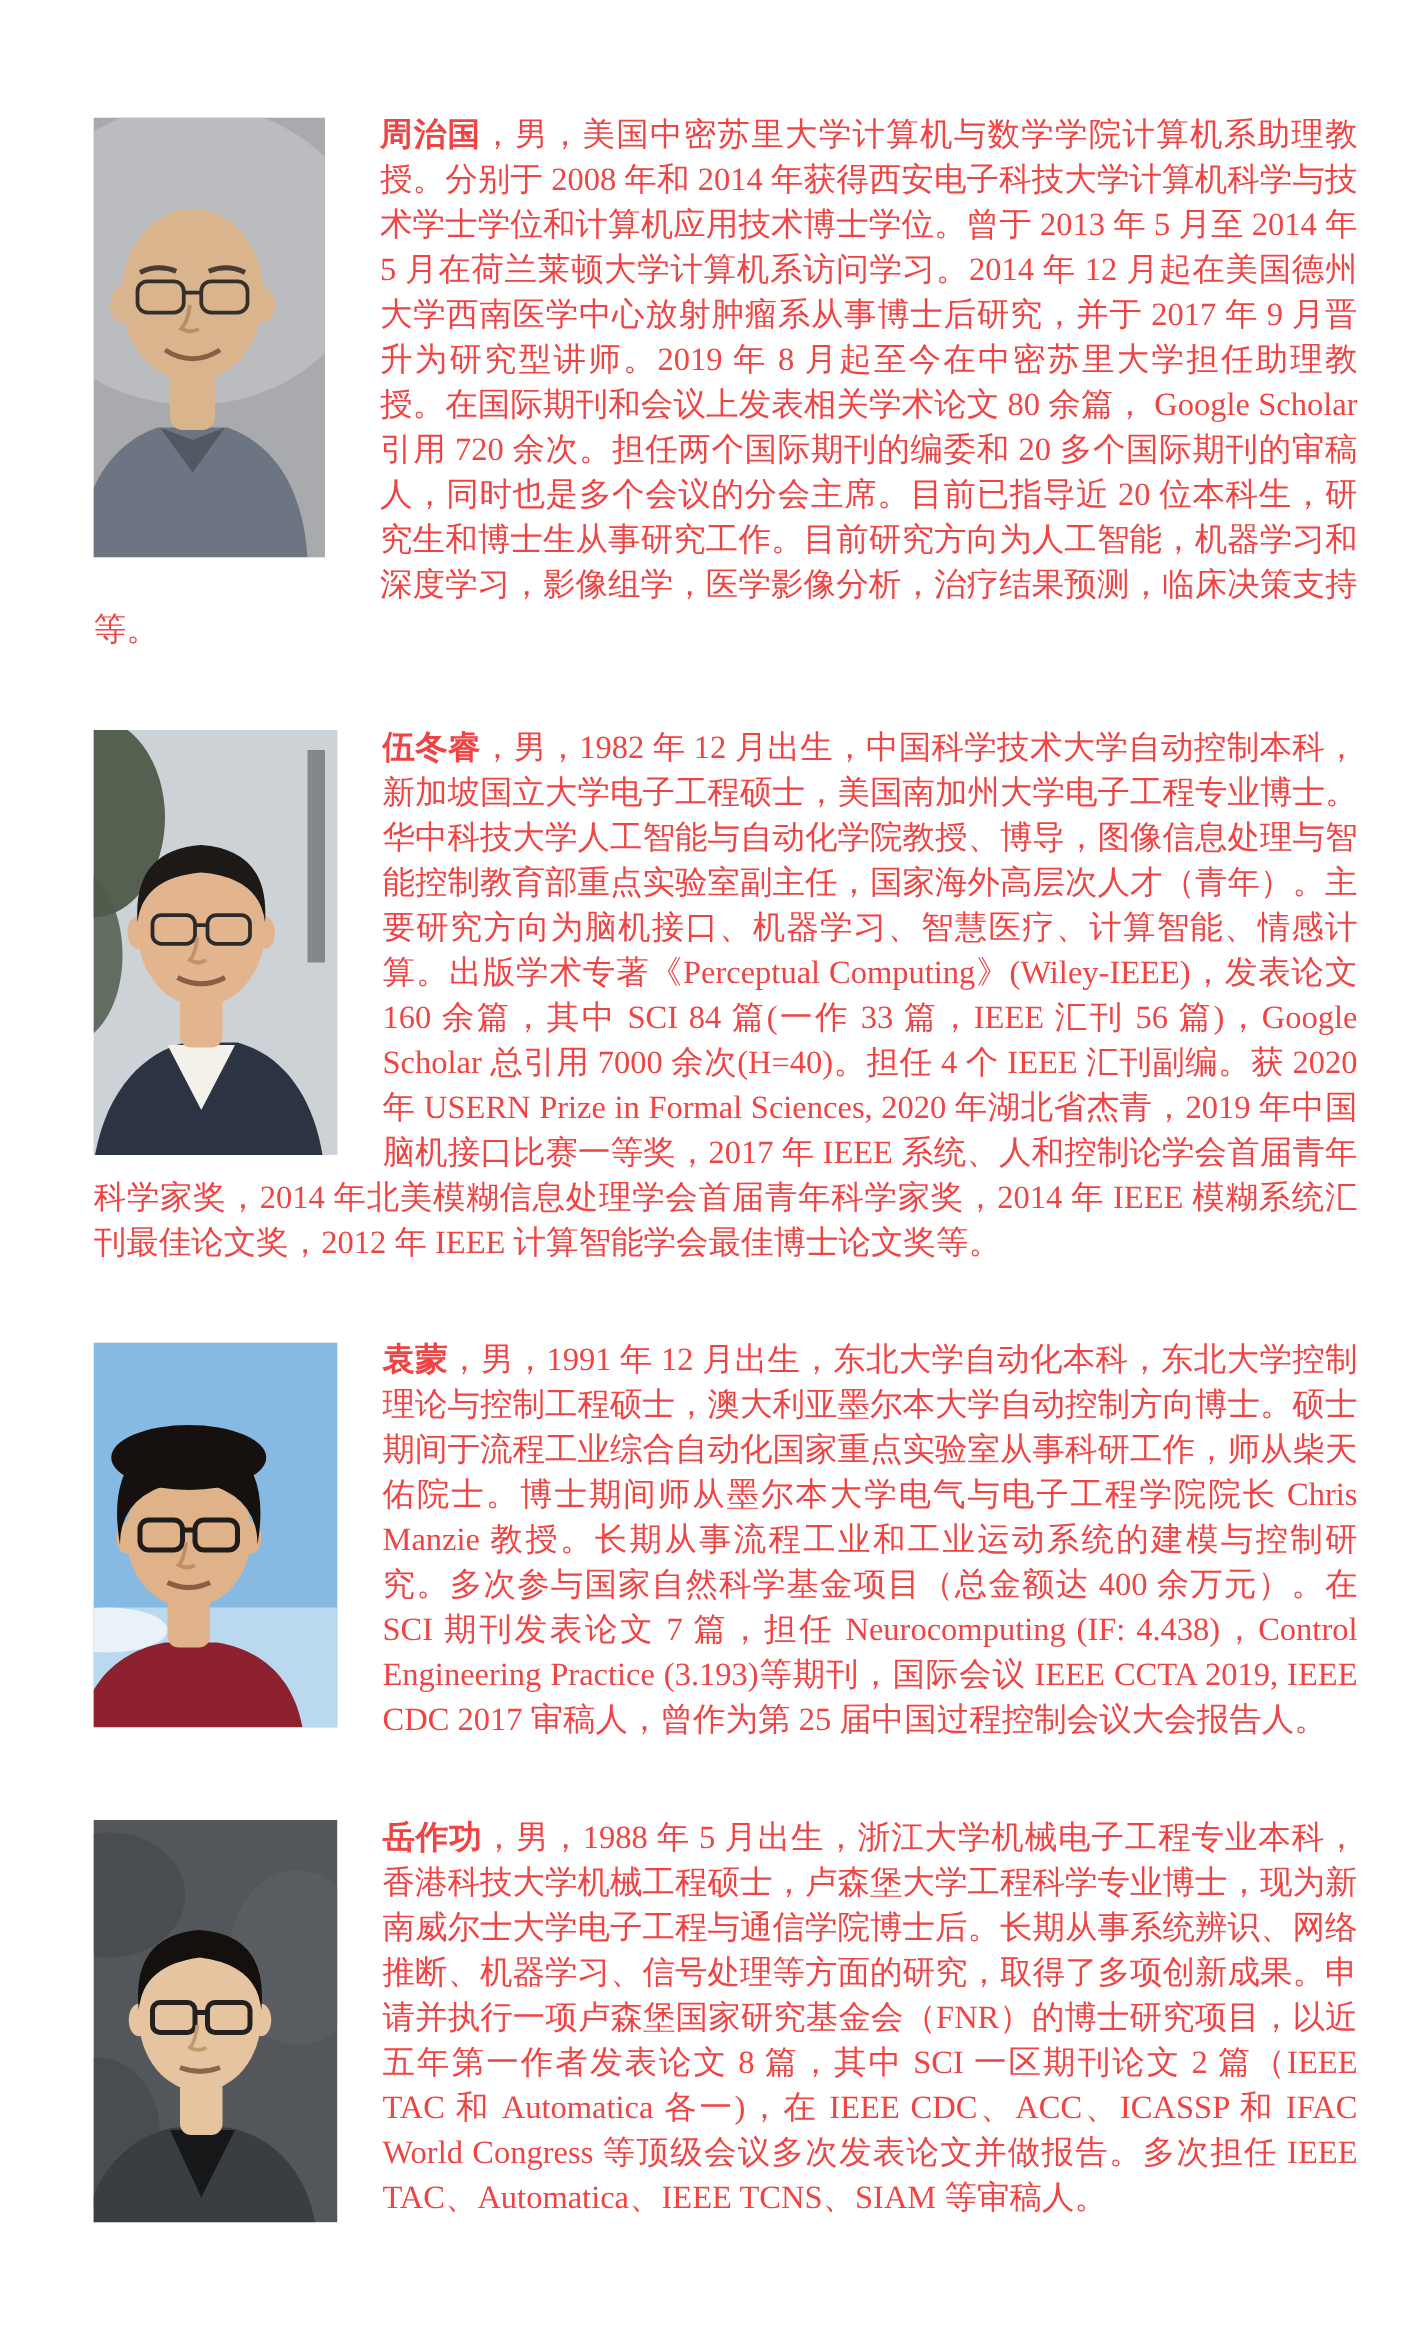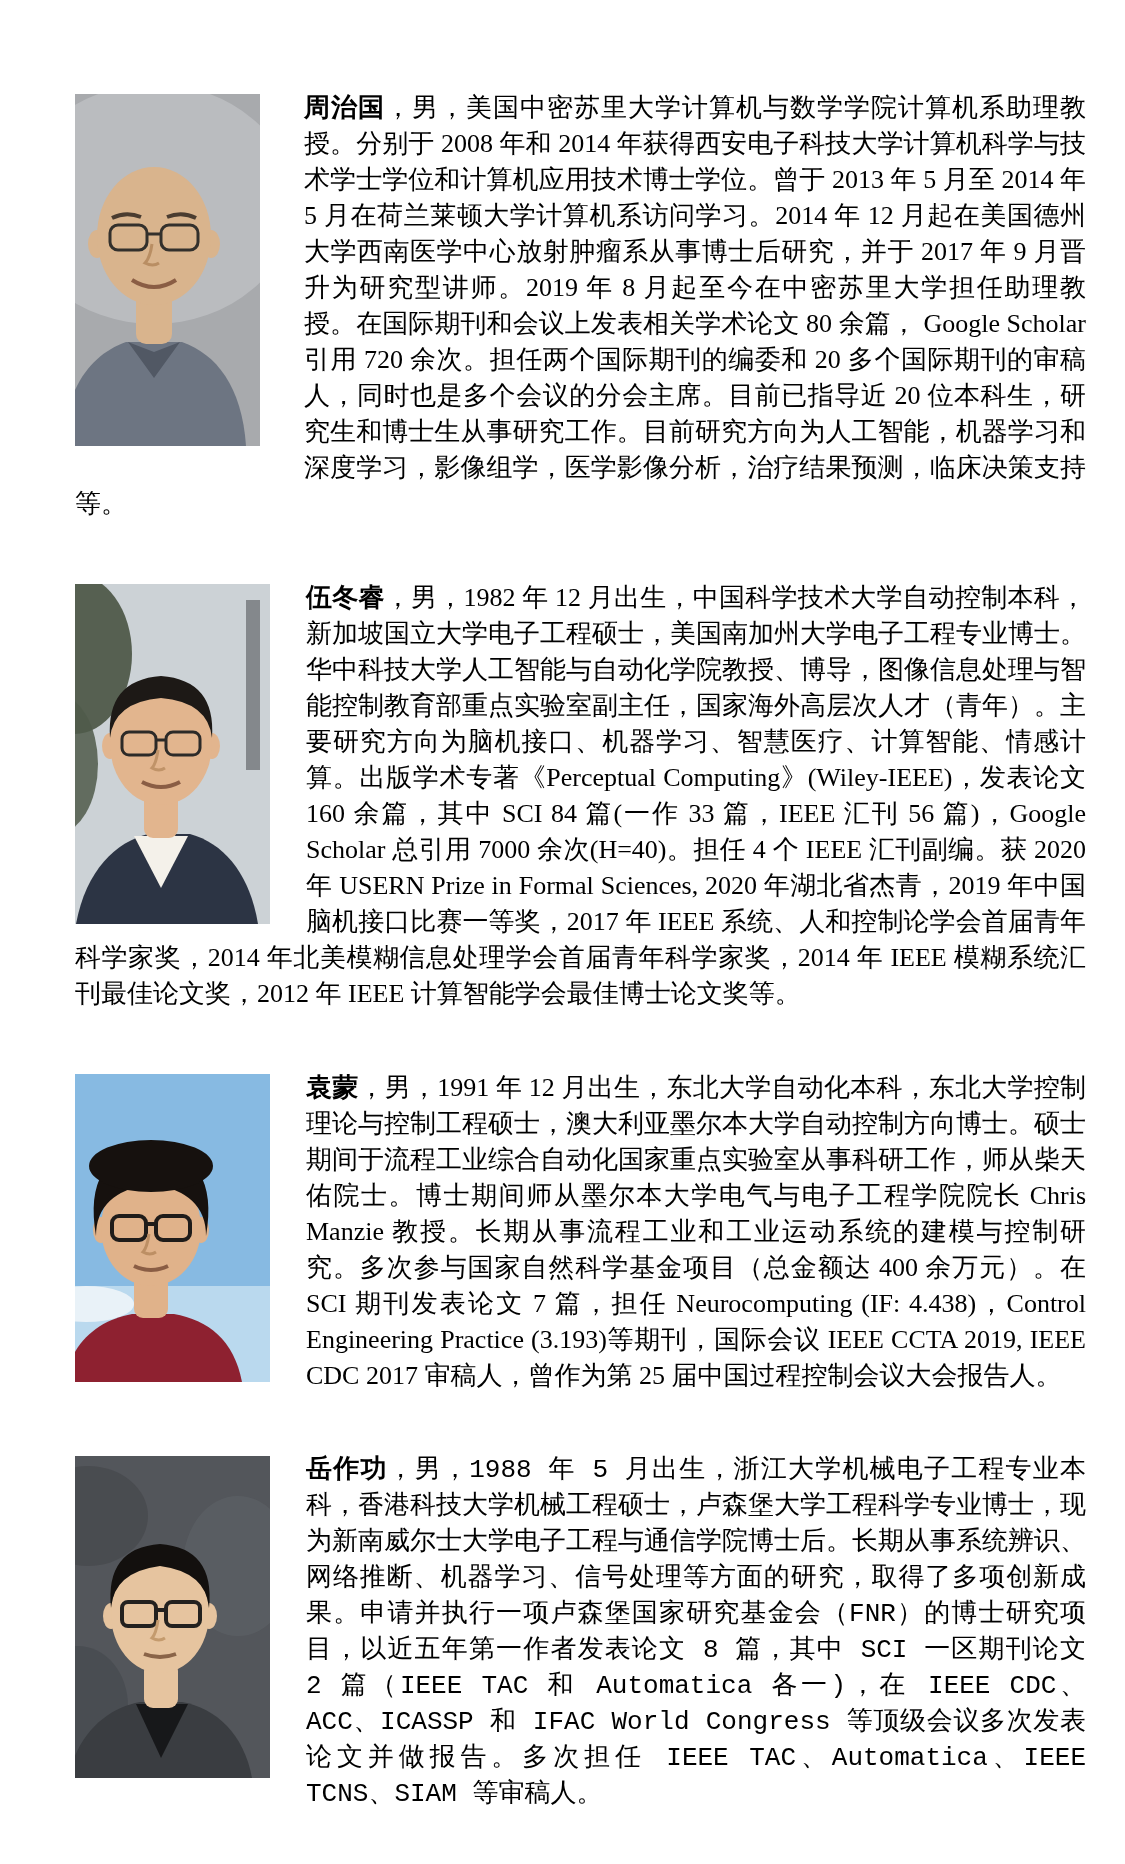--- a/index.html
+++ b/index.html
@@ -6,29 +6,29 @@
     margin: 0;
     padding: 0;
     background: #ffffff;
   }
   .page {
     width: 1125px;
     min-height: 1864px;
     margin: 0 auto;
     background: #ffffff;
     font-family: "Liberation Serif", "DejaVu Serif", serif;
-    color: #000000;
+    color: #ef4444;
     box-sizing: border-box;
     padding: 90px 39px 40px 75px;
   }
   .bio {
     margin: 0 0 58px 0;
     overflow: hidden;
   }
-  .bio:last-child { margin-bottom: 0; font-family: Liberation Mono, monospace; }
+  .bio:last-child { margin-bottom: 0; }
   .photo {
     float: left;
     margin: 4px 36px 8px -27px;
     background: #dddddd;
     overflow: hidden;
   }
   .photo svg { display: block; }
   .photo-1 { width: 212px; height: 352px; margin-right: 44px; }
   .photo-2 { width: 222px; height: 340px; }
   .photo-3 { width: 222px; height: 308px; }

